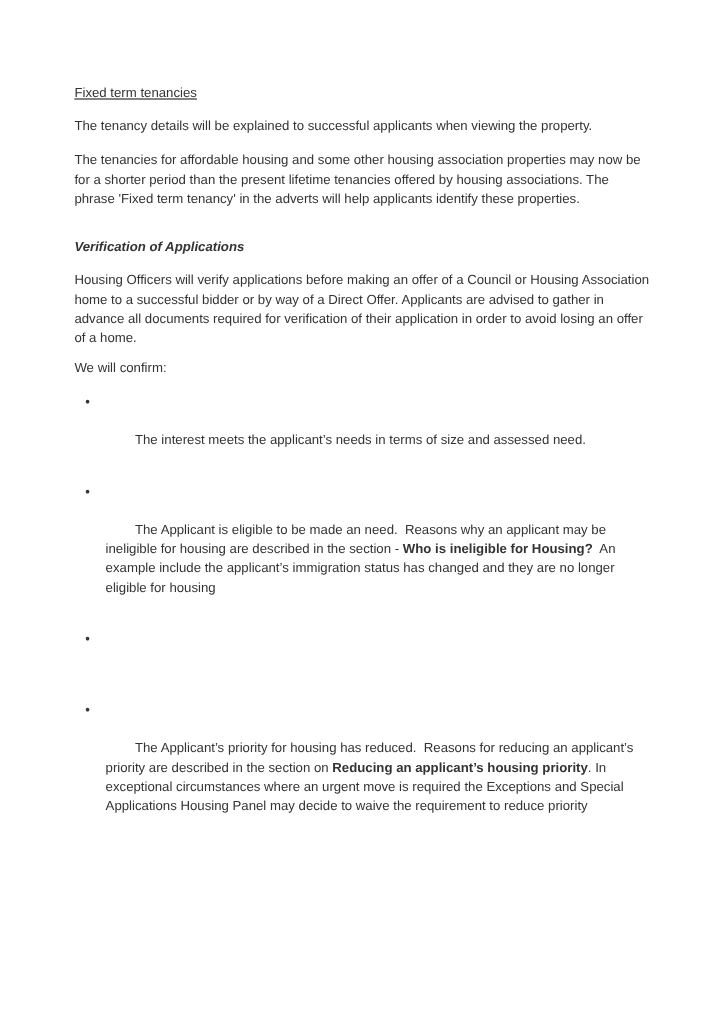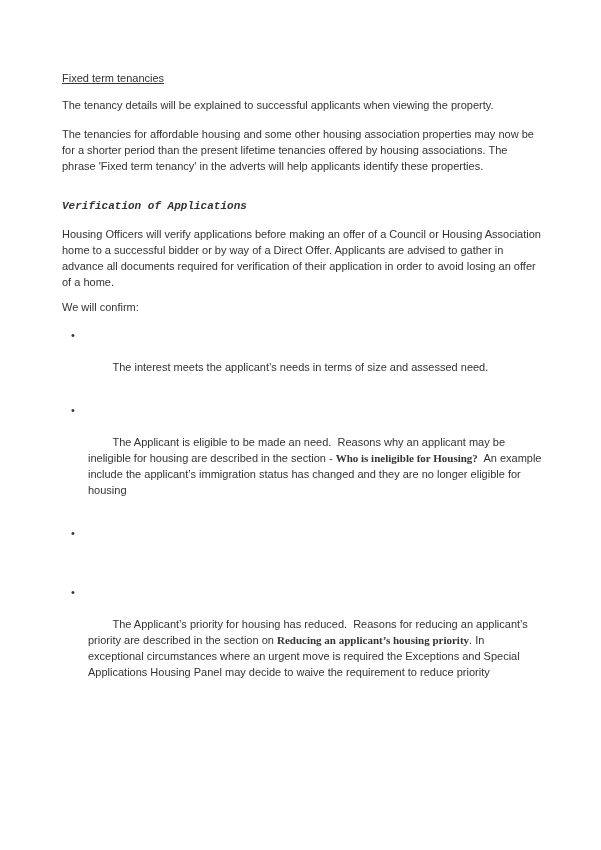--- a/index.html
+++ b/index.html
@@ -33,21 +33,20 @@
   .h-underline {
     font-weight: normal;
     text-decoration: underline;
     margin-bottom: 11px !important;
   }
   .h-bold-italic {
     font-weight: bold;
     font-style: italic;
     margin-top: 24px !important;
     margin-bottom: 12px !important;
-    font-family: Liberation Mono, monospace;
   }
   .para { margin-bottom: 13px !important; }
   .para-tight { margin-bottom: 9px !important; }
   .lead-in { margin-bottom: 12px !important; }
   ul.bullets {
     list-style: none;
     margin: 0 0 0 0;
     padding: 0;
   }
   ul.bullets li {
@@ -56,21 +55,21 @@
     margin-bottom: 11px;
     white-space: pre-wrap;
   }
   ul.bullets li .bullet-dot {
     position: absolute;
     left: 9px;
     top: 0;
     font-size: 11px;
     line-height: 16px;
   }
-  .seg-bold { font-weight: bold; font-family: Liberation Serif, serif; }
+  .seg-bold { font-weight: bold; }
   .footer {
     position: absolute;
     left: 62px;
     top: 770px;
     width: 481px;
     border-top: 6px solid #ef4444;
     padding-top: 3px;
     display: flex;
     justify-content: space-between;
     align-items: baseline;

